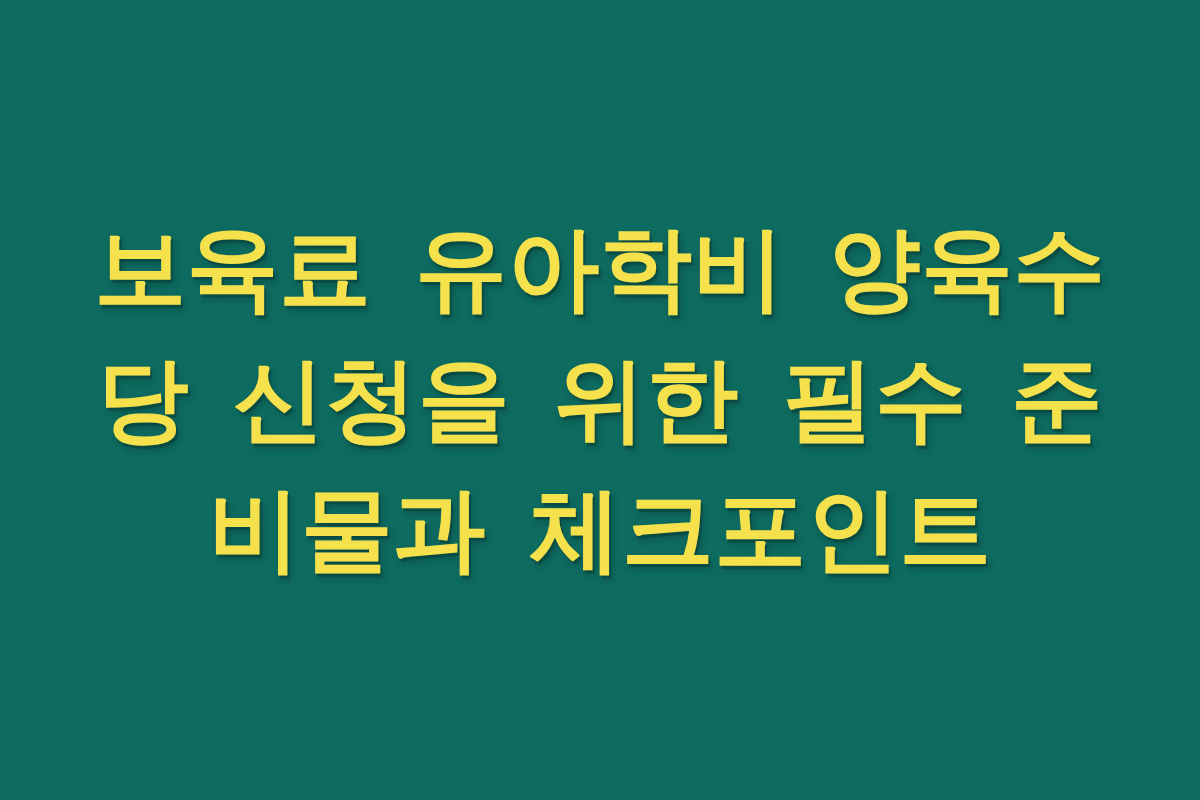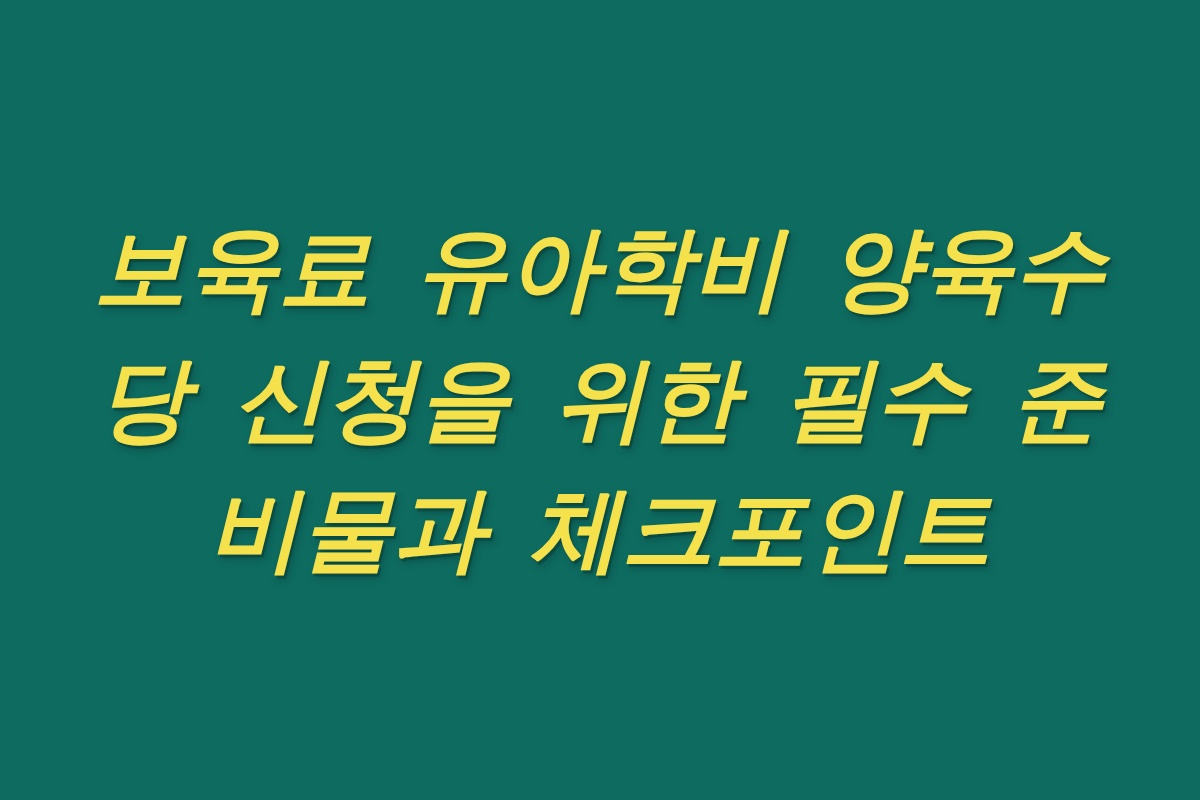--- a/index.html
+++ b/index.html
@@ -17,21 +17,20 @@
 
   .card {
     position: relative;
     box-sizing: border-box;
     width: 1200px;
     height: 800px;
     display: flex;
     align-items: center;
     justify-content: center;
     background: #0e6b60;
-    font-style: italic;
   }
 
   .headline {
     width: 1030px;
     margin: 0;
     padding: 0;
     text-align: center;
     color: #f5e14c;
     font-family: "DejaVu Sans", "Liberation Sans", sans-serif;
     font-size: 92px;

